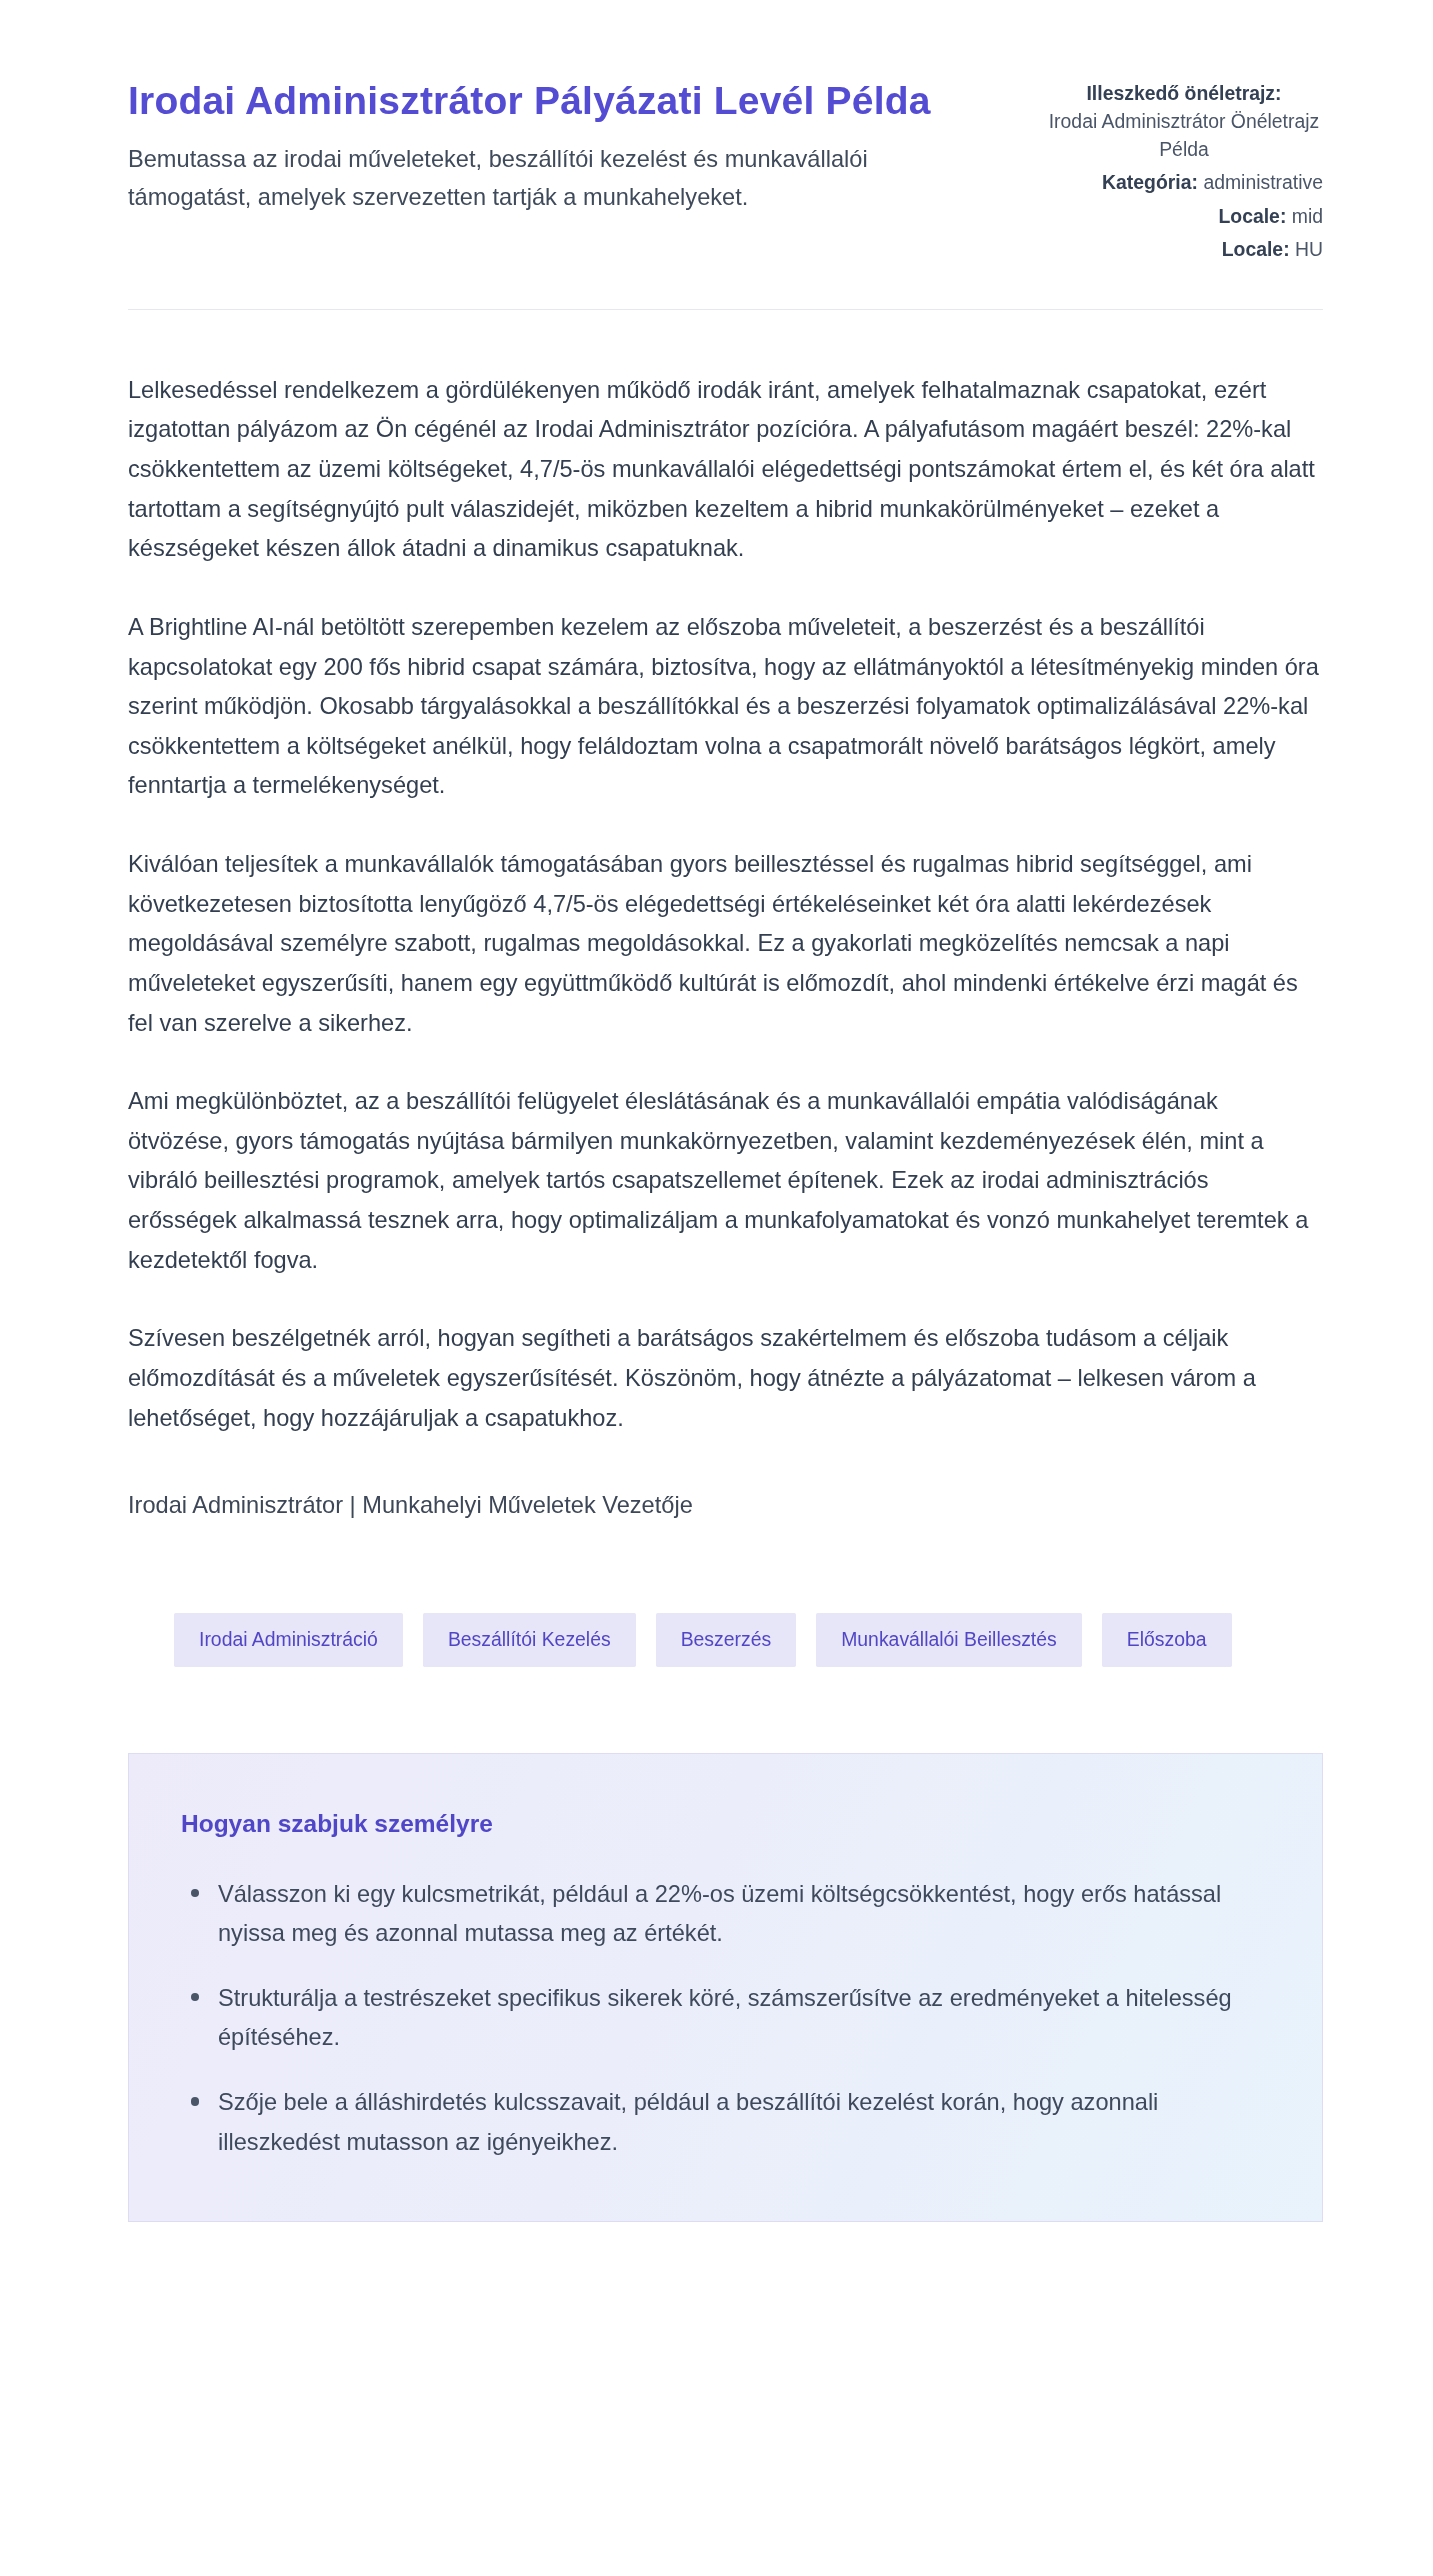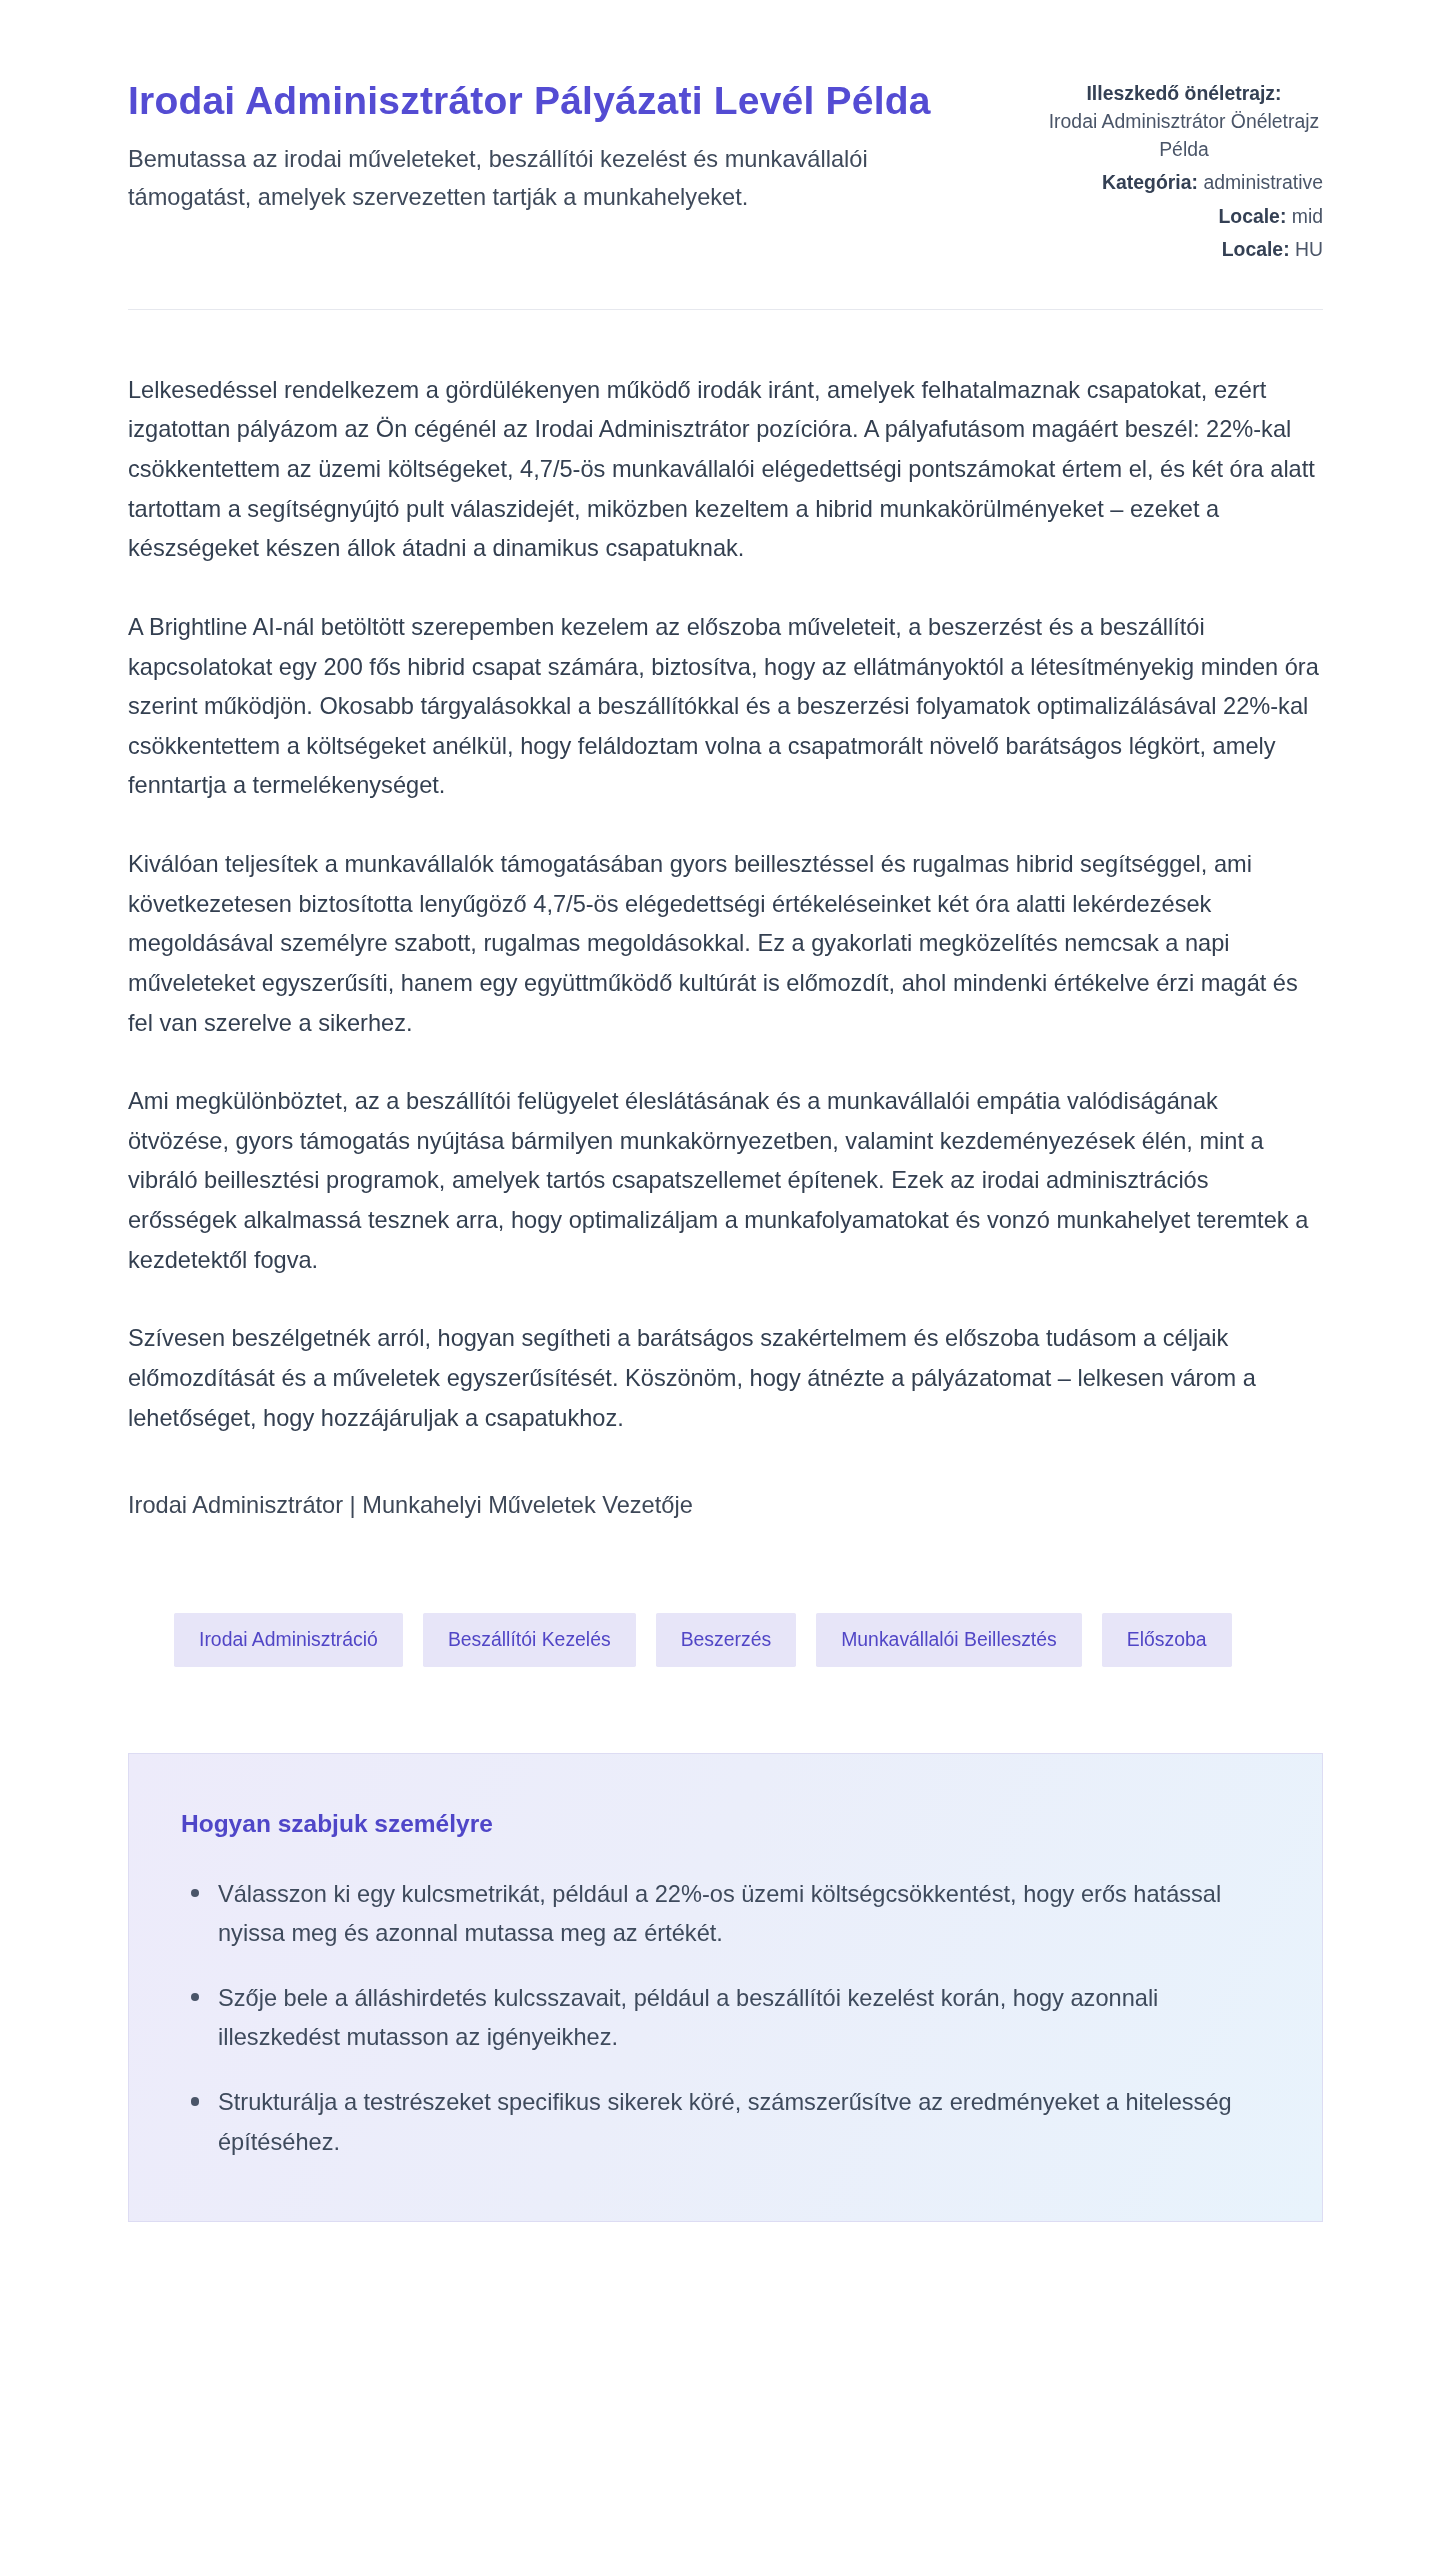--- a/index.html
+++ b/index.html
@@ -191,23 +191,23 @@
 
   <div class="callout">
     <h2 class="callout-title">Hogyan szabjuk személyre</h2>
     <ul class="callout-list">
       <li class="callout-item">
         <span class="bullet-dot"></span>
         <span>Válasszon ki egy kulcsmetrikát, például a 22%-os üzemi költségcsökkentést, hogy erős hatással nyissa meg és azonnal mutassa meg az értékét.</span>
       </li>
       <li class="callout-item">
         <span class="bullet-dot"></span>
-        <span>Szője bele a álláshirdetés kulcsszavait, például a beszállítói kezelést korán, hogy azonnali illeszkedést mutasson az igényeikhez.</span>
+        <span>Strukturálja a testrészeket specifikus sikerek köré, számszerűsítve az eredményeket a hitelesség építéséhez.</span>
       </li>
       <li class="callout-item">
         <span class="bullet-dot"></span>
-        <span>Strukturálja a testrészeket specifikus sikerek köré, számszerűsítve az eredményeket a hitelesség építéséhez.</span>
+        <span>Szője bele a álláshirdetés kulcsszavait, például a beszállítói kezelést korán, hogy azonnali illeszkedést mutasson az igényeikhez.</span>
       </li>
     </ul>
   </div>
 
 </div>
 
 
 </body></html>

